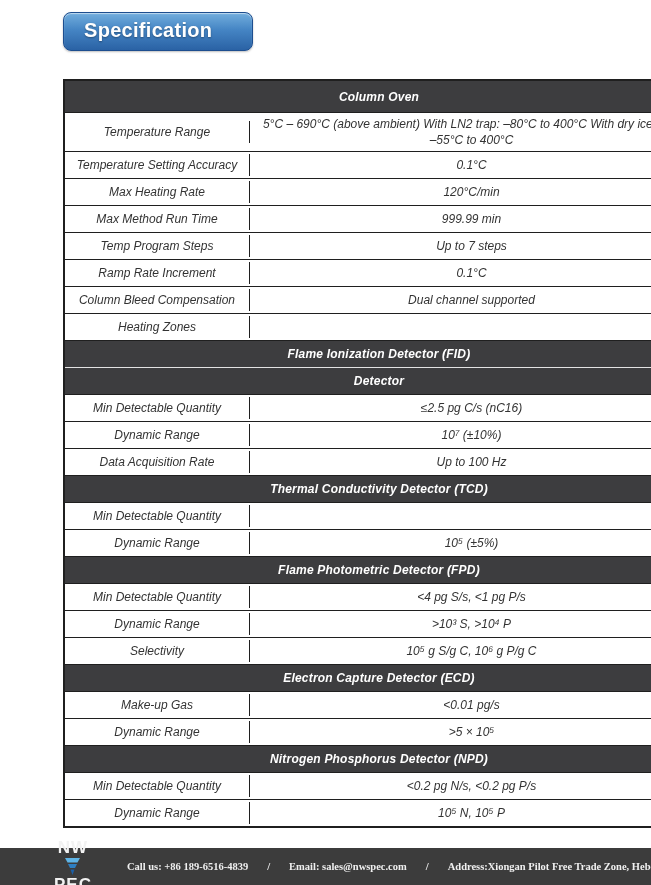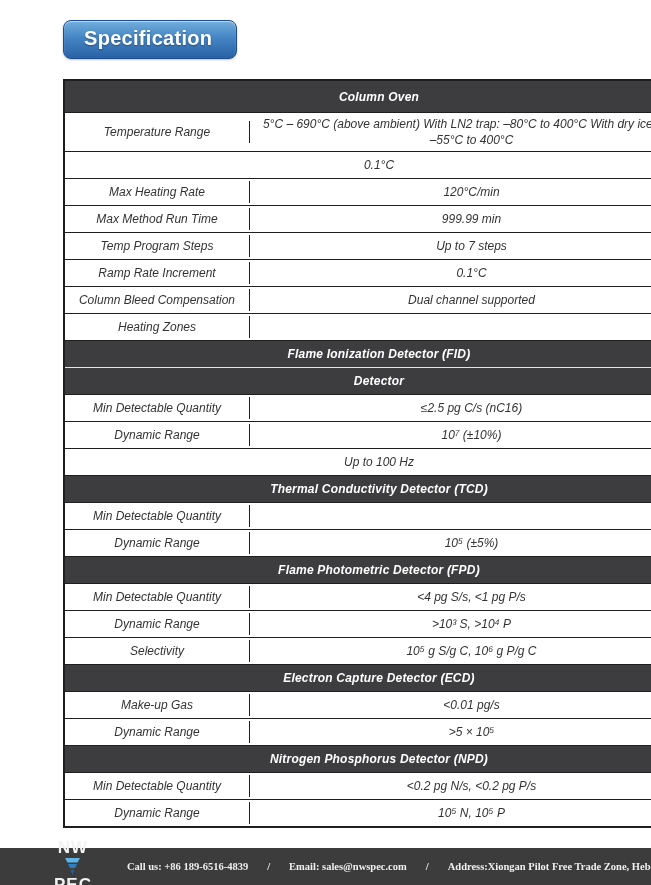--- a/index.html
+++ b/index.html
@@ -6,23 +6,23 @@
   body {
     width: 651px; height: 885px;
     background: #ffffff;
     position: relative;
     font-family: "Liberation Sans", "DejaVu Sans", sans-serif;
     overflow: hidden;
   }
 
   
   .badge {
-    position: absolute; left: 63px; top: 20px;
+    position: absolute; left: 63px; top: 12px;
     display: inline-block;
-    padding: 6px 24px 8px 20px;
+    padding: 6px 40px 8px 20px;
     border-radius: 8px;
     border: 1px solid #1d4e8f;
     background: linear-gradient(180deg, #72aedd 0%, #4585c4 45%, #2a62a5 100%);
     box-shadow: inset 0 1px 1px rgba(255,255,255,0.55), 0 1px 2px rgba(0,0,0,0.25);
     color: #ffffff;
     font-size: 20px; font-weight: bold;
     letter-spacing: 0.3px;
     text-shadow: 0 1px 2px rgba(0,0,0,0.35);
   }
 
@@ -92,20 +92,21 @@
 <div class="badge">Specification</div>
 
 <div class="spec-table">
 
   <div class="hdr">Column Oven</div>
   <div class="trow">
     <div class="tcell tlabel">Temperature Range</div>
     <div class="tcell tvalue">5°C – 690°C (above ambient) With LN2 trap: –80°C to 400°C With dry ice trap: –55°C to 400°C</div>
   </div>
   <div class="trow">
+    <div class="tcell tlabel">Temperature Setting Accuracy</div>
     <div class="tcell tvalue">0.1°C</div>
   </div>
   <div class="trow">
     <div class="tcell tlabel">Max Heating Rate</div>
     <div class="tcell tvalue">120°C/min</div>
   </div>
   <div class="trow">
     <div class="tcell tlabel">Max Method Run Time</div>
     <div class="tcell tvalue">999.99 min</div>
   </div>
@@ -130,20 +131,21 @@
   <div class="hdr">Detector</div>
   <div class="trow">
     <div class="tcell tlabel">Min Detectable Quantity</div>
     <div class="tcell tvalue">≤2.5 pg C/s (nC16)</div>
   </div>
   <div class="trow">
     <div class="tcell tlabel">Dynamic Range</div>
     <div class="tcell tvalue">10⁷ (±10%)</div>
   </div>
   <div class="trow">
+    <div class="tcell tlabel">Data Acquisition Rate</div>
     <div class="tcell tvalue">Up to 100 Hz</div>
   </div>
 
   <div class="hdr">Thermal Conductivity Detector (TCD)</div>
   <div class="trow">
     <div class="tcell tlabel">Min Detectable Quantity</div>
   </div>
   <div class="trow">
     <div class="tcell tlabel">Dynamic Range</div>
     <div class="tcell tvalue">10⁵ (±5%)</div>

